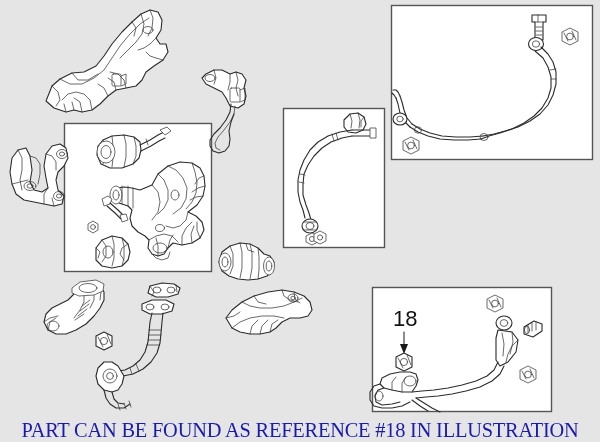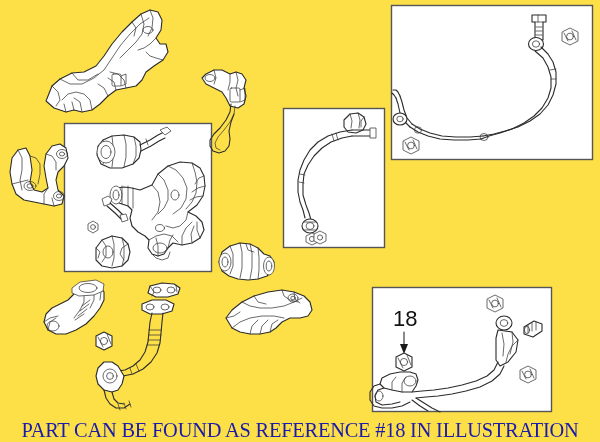--- a/index.html
+++ b/index.html
@@ -4,21 +4,21 @@
 <style>
   html, body {
     margin: 0;
     padding: 0;
     background: #ffffff;
   }
   #page {
     position: relative;
     width: 600px;
     height: 442px;
-    background: #fde047;
+    background: #e5e5e5;
     overflow: hidden;
     font-family: "Liberation Sans", sans-serif;
   }
   .illo-svg {
     position: absolute;
     left: 0;
     top: 0;
     width: 600px;
     height: 442px;
   }

